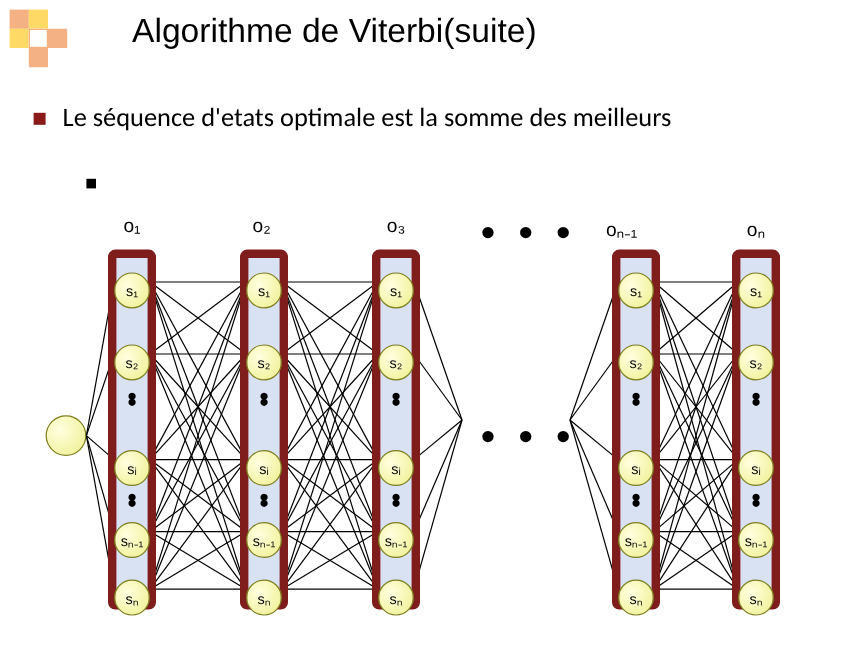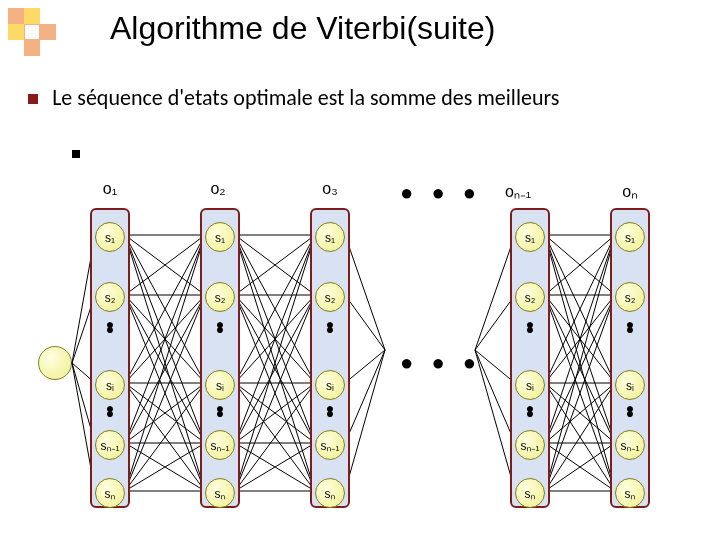--- a/index.html
+++ b/index.html
@@ -1,29 +1,29 @@
 <!DOCTYPE html>
 <html><head>
 <meta charset="utf-8">
 <style>
   *{box-sizing:border-box;margin:0;padding:0}
   body{width:720px;height:540px;background:#fff;font-family:Arial,Helvetica,sans-serif;color:#000;position:relative;overflow:hidden}
   .logo{position:absolute;top:8px;left:8px;width:48px;height:48px}
   .logo span{position:absolute;width:16px;height:16px}
-  .title{position:absolute;top:10px;left:110px;font-size:32px;font-weight:400}
+  .title{position:absolute;top:10px;left:110px;font-size:28px;font-weight:400}
   .bullet1{position:absolute;top:84px;left:28px;font-size:22px}
   .bullet1 .sq{display:inline-block;width:10px;height:10px;background:#8b1a1a;vertical-align:middle;margin-right:8px}
   .bullet1 .txt{font-family:Calibri,Arial,sans-serif}
   .bullet2{position:absolute;top:144px;left:72px;font-size:16px}
   .bullet2 .sq{display:inline-block;width:8px;height:8px;background:#000;vertical-align:middle;margin-right:8px}
   .bullet2 .txt{font-style:italic;font-family:Calibri,Arial,sans-serif}
   sub{font-size:0.7em;font-style:normal}
   .trellis{position:absolute;top:180px;left:50px;width:640px;height:340px}
   .obs{position:absolute;top:0;font-size:16px;width:40px;text-align:center}
-  .col{position:absolute;top:28px;width:40px;height:300px;border:2px solid #7f1d1d;border-radius:6px;background:#d9e2f3}
+  .col{position:absolute;top:28px;width:40px;height:300px;border:7px solid #7f1d1d;border-radius:6px;background:#d9e2f3}
   .state{position:absolute;left:50%;transform:translateX(-50%);width:30px;height:30px;border:1.5px solid #7f7f1f;border-radius:50%;background:radial-gradient(circle at 35% 35%,#ffffe0,#eeee8c);font-size:12px;text-align:center;line-height:30px}
   .vdots{position:absolute;left:50%;transform:translateX(-50%);width:20px;text-align:center;font-size:14px;line-height:5px}
   .hdots{position:absolute;font-size:22px;letter-spacing:6px}
   .start{position:absolute;top:166px;left:-12px;width:34px;height:34px;border:1.5px solid #7f7f1f;border-radius:50%;background:radial-gradient(circle at 35% 35%,#ffffe0,#eeee8c)}
   svg.edges{position:absolute;top:0;left:0;width:640px;height:340px;pointer-events:none}
   svg.edges line{stroke:#000;stroke-width:1}
 </style>
 </head>
 <body>
 

